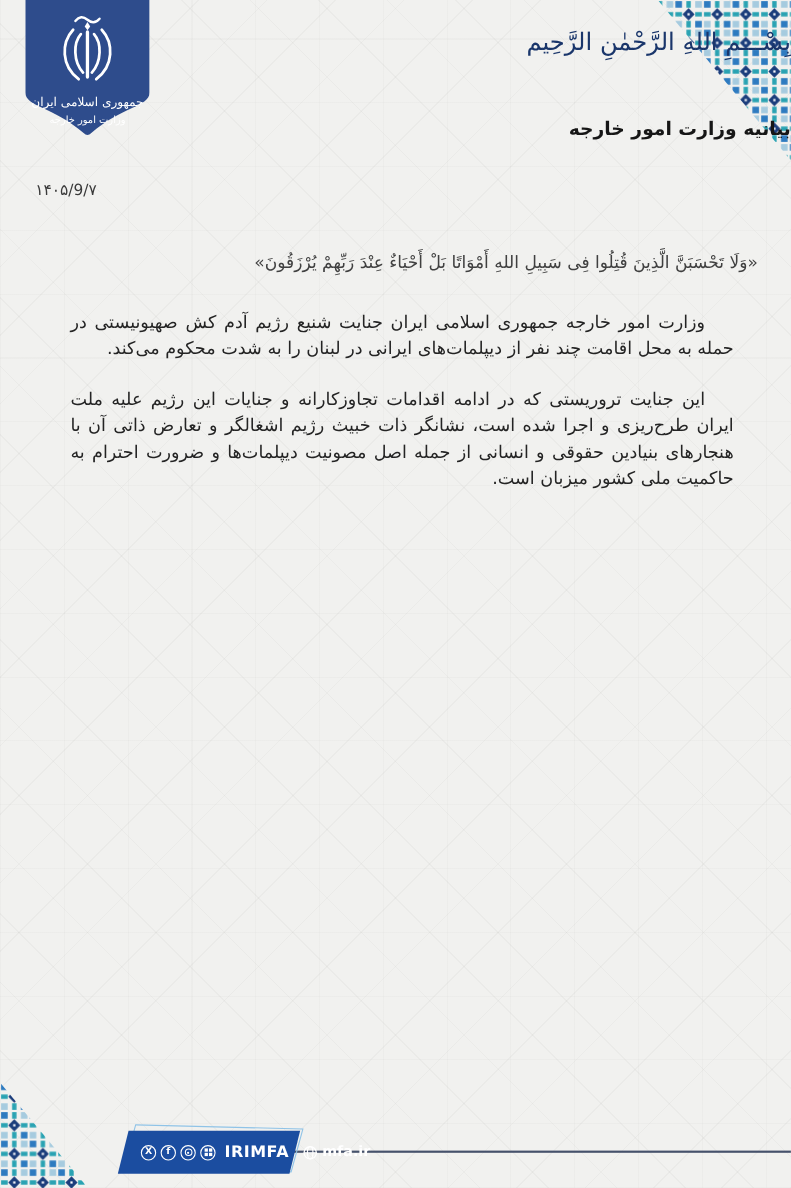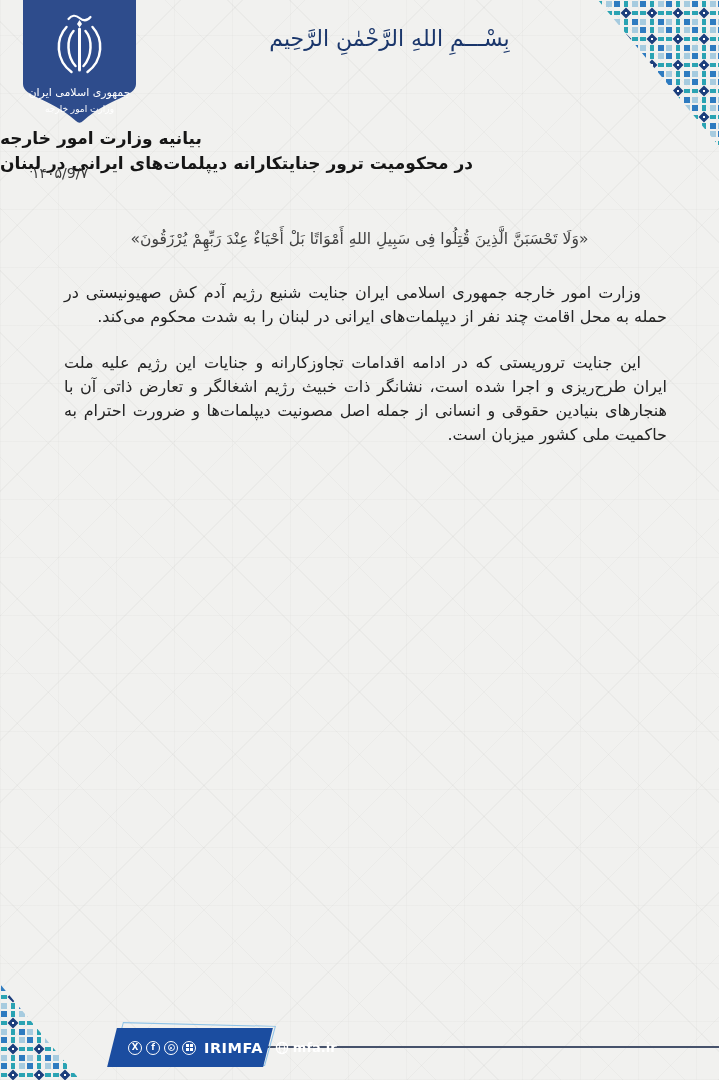--- a/index.html
+++ b/index.html
@@ -15,33 +15,33 @@
       repeating-linear-gradient(45deg, rgba(150,150,145,0.07) 0 1px, transparent 1px 44px),
       repeating-linear-gradient(-45deg, rgba(150,150,145,0.07) 0 1px, transparent 1px 44px),
       repeating-linear-gradient(0deg, rgba(150,150,145,0.05) 0 1px, transparent 1px 58px),
       repeating-linear-gradient(90deg, rgba(150,150,145,0.05) 0 1px, transparent 1px 58px);
   }
   .corner-tr{position:absolute;top:0;right:0;}
   .corner-bl{position:absolute;left:0;bottom:0;}
   .emblem{position:absolute;left:23px;top:0;}
   .emblem text{font-family:"DejaVu Sans",sans-serif;}
   .bismillah{
-    position:absolute;top:26px;left:60px;right:0;text-align:center;
+    position:absolute;top:26px;left:60px;right:0;text-align:right;
     font-size:22px;color:#1a366b;direction:rtl;
   }
   .title{
-    position:absolute;top:106px;left:0;right:0;text-align:left;
-    direction:rtl;font-weight:bold;font-size:17px;line-height:25px;color:#161616;margin-top:20px;
+    position:absolute;top:106px;left:0;right:0;text-align:right;
+    direction:rtl;font-weight:bold;font-size:17px;line-height:25px;color:#161616;
   }
   .date{
     position:absolute;left:32px;top:165px;direction:ltr;
     font-size:14px;letter-spacing:6px;color:#3a3a3a;
   }
   .verse{
-    position:absolute;top:230px;left:30px;right:30px;text-align:center;
+    position:absolute;top:230px;left:30px;right:30px;
     direction:rtl;font-size:15.5px;color:#404040;
   }
   .body-text{
     position:absolute;top:281px;right:52px;left:52px;
     direction:rtl;text-align:justify;text-align-last:right;
     font-size:16px;line-height:24px;color:#242424;
   }
   .body-text p{margin:0 0 22px 12px;text-indent:26px;}
   
   .footer-line{
@@ -115,21 +115,20 @@
       <path d="M13,-19 C24,-7 24,14 8,26" stroke-width="2.5"></path>
     </g>
     <text x="56.5" y="96" font-size="11" fill="#ffffff" text-anchor="middle" direction="rtl">جمهوری اسلامی ایران</text>
     <text x="56.5" y="112" font-size="9" fill="#ffffff" text-anchor="middle" direction="rtl">وزارت امور خارجه</text>
   </svg>
 
   <div class="bismillah">بِسْـــمِ اللهِ الرَّحْمٰنِ الرَّحِیم</div>
 
   <div class="title">
     <div>بیانیه وزارت امور خارجه</div>
-    <div>در محکومیت ترور جنایتکارانه دیپلمات‌های ایرانی در لبنان</div>
   </div>
 
   <div class="date">۱۴۰۵/9/۷</div>
 
   <div class="verse">«وَلَا تَحْسَبَنَّ الَّذِينَ قُتِلُوا فِی سَبِيلِ اللهِ أَمْوَاتًا بَلْ أَحْيَاءٌ عِنْدَ رَبِّهِمْ يُرْزَقُونَ»</div>
 
   <div class="body-text">
     <p>وزارت امور خارجه جمهوری اسلامی ایران جنایت شنیع رژیم آدم کش صهیونیستی در حمله به محل اقامت چند نفر از دیپلمات‌های ایرانی در لبنان را به شدت محکوم می‌کند.</p>
     <p>این جنایت تروریستی که در ادامه اقدامات تجاوزکارانه و جنایات این رژیم علیه ملت ایران طرح‌ریزی و اجرا شده است، نشانگر ذات خبیث رژیم اشغالگر و تعارض ذاتی آن با هنجارهای بنیادین حقوقی و انسانی از جمله اصل مصونیت دیپلمات‌ها و ضرورت احترام به حاکمیت ملی کشور میزبان است.</p>
   </div>

